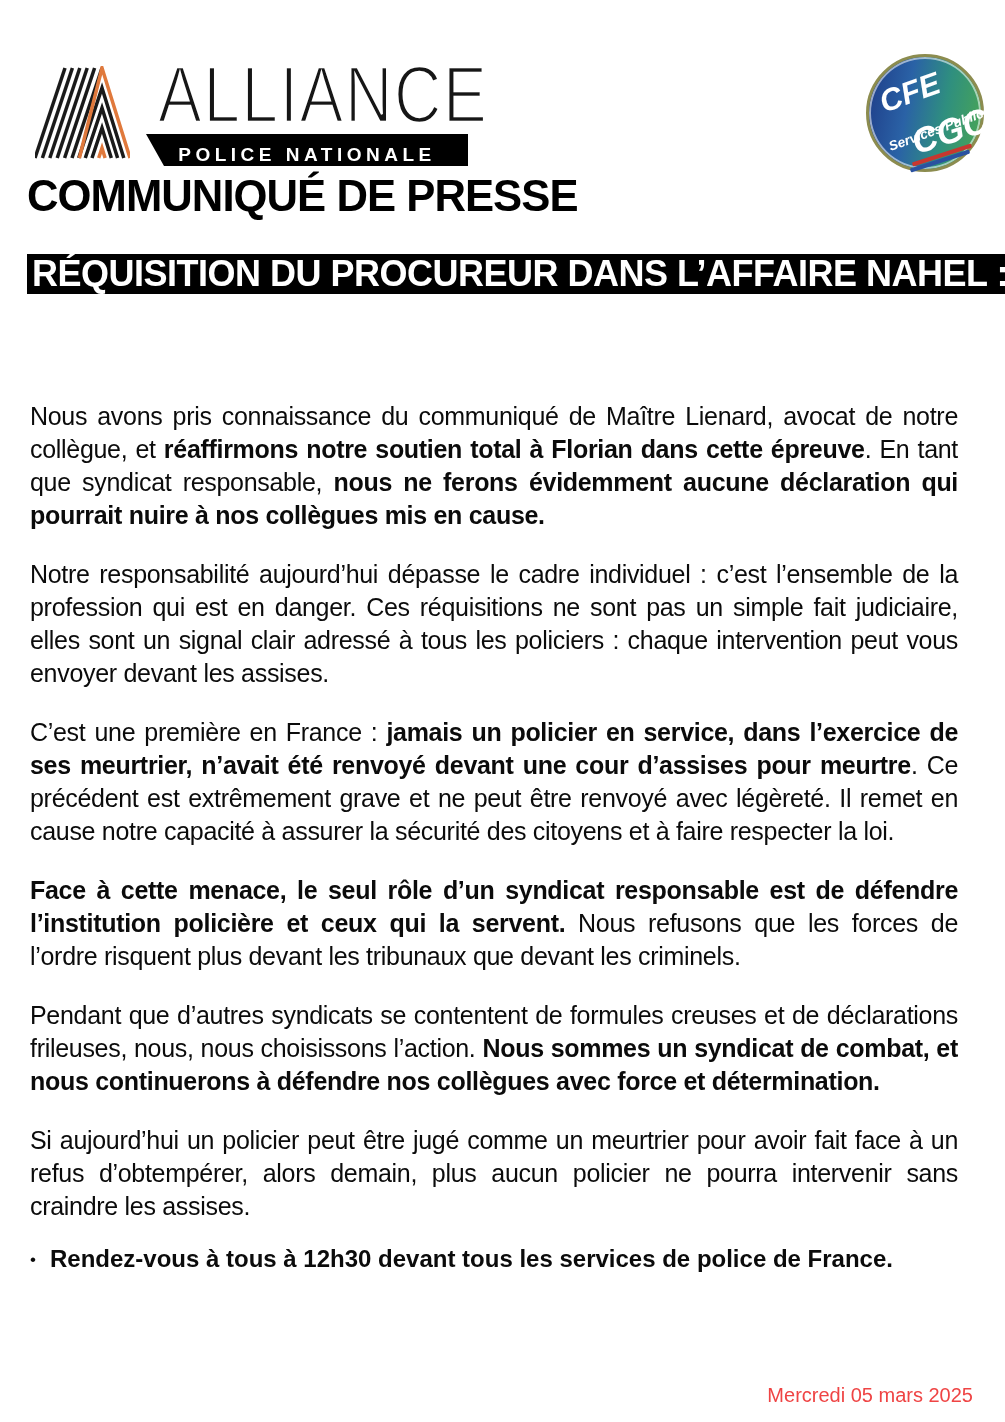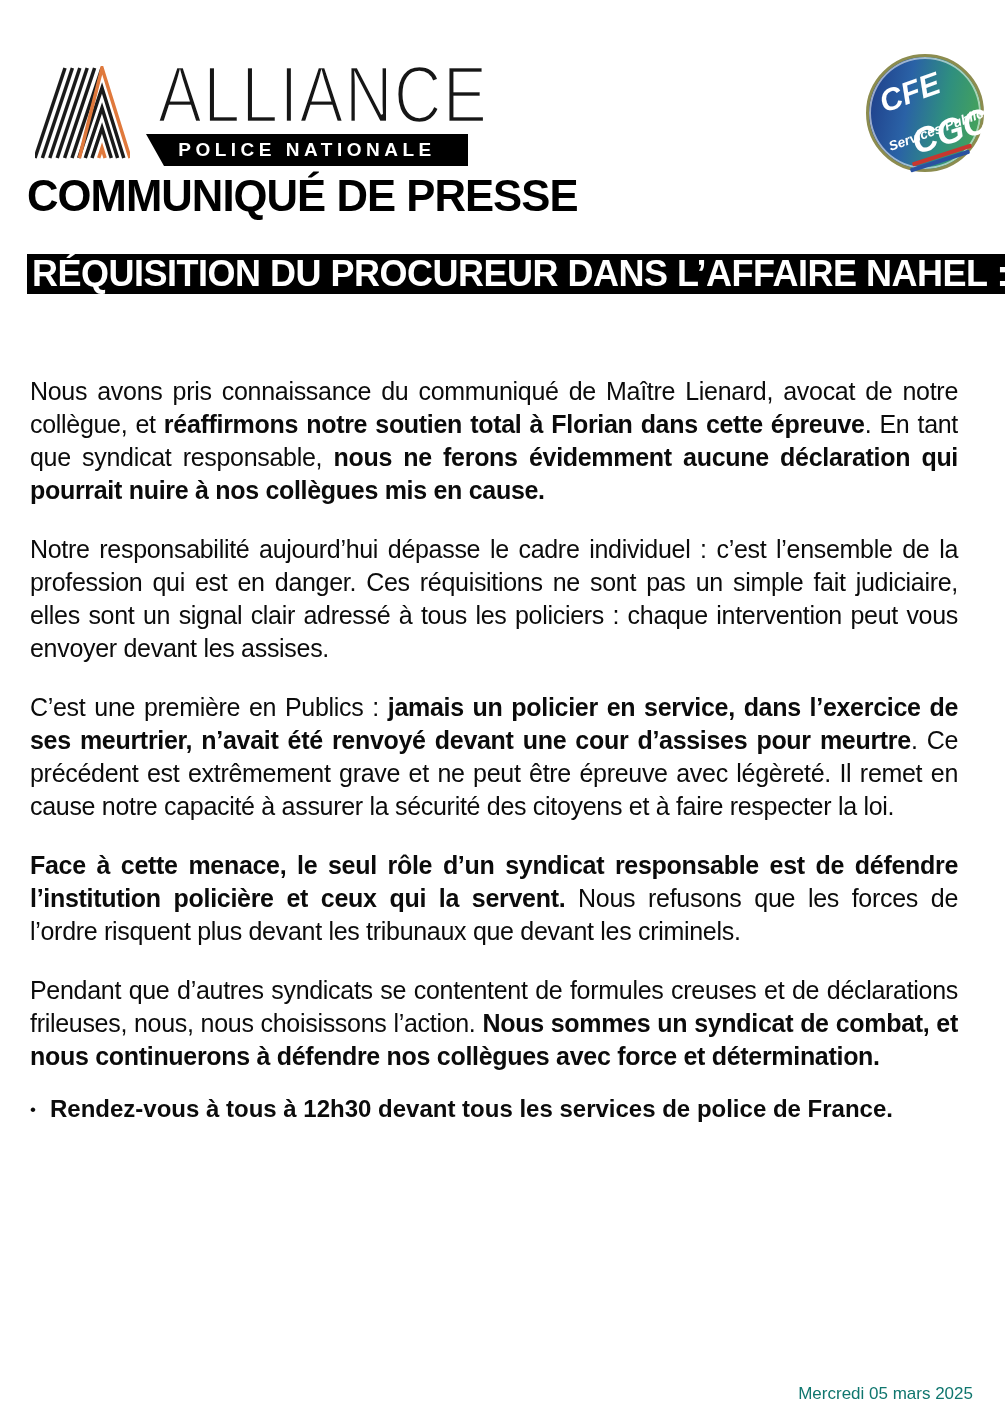--- a/index.html
+++ b/index.html
@@ -19,21 +19,21 @@
     position:absolute;left:158px;top:49px;
     font-size:80px;line-height:1.15;font-weight:400;
     letter-spacing:2px;color:#161616;
     transform:scaleX(0.82);transform-origin:left top;
     -webkit-text-stroke:2.5px #ffffff;
     white-space:nowrap;
   }
   .brand-sub-box{
     position:absolute;left:146px;top:134px;width:322px;height:32px;
     background:#000;color:#fff;
-    display:flex;align-items:center;justify-content:center;
+    display:flex;align-items:flex-end;justify-content:center;
     font-size:19px;font-weight:700;letter-spacing:4.5px;
     clip-path:polygon(0 0,100% 0,100% 100%,18px 100%);
     white-space:nowrap;
   }
   .doc-type{
     position:absolute;left:27px;top:170px;margin:0;
     font-size:45px;line-height:1.15;font-weight:700;letter-spacing:-1px;
     color:#000;white-space:nowrap;
     transform:scaleX(0.97);transform-origin:left top;
   }
@@ -57,36 +57,36 @@
   
   .headline{position:absolute;left:27px;top:254px;}
   .headline-line{
     display:table;background:#000;color:#fff;
     font-size:36px;line-height:36px;font-weight:700;letter-spacing:-0.5px;
     padding:2px 10px 2px 5px;margin:0 0 3px 0;
     white-space:nowrap;
   }
 
   
-  .body{position:absolute;left:30px;top:375px;width:928px;}
+  .body{position:absolute;left:30px;top:400px;width:928px;}
   .para{
     margin:0 0 26px 0;
     font-size:25px;line-height:33px;letter-spacing:-0.3px;
     text-align:justify;
   }
   .para strong{font-weight:700;}
   .bullet-row{
     display:flex;align-items:baseline;gap:14px;
     margin-top:-4px;
     font-size:24px;font-weight:700;white-space:nowrap;
   }
   .bullet-marker{font-size:17px;font-weight:400;transform:translateY(-2px);}
   .date-line{
     position:absolute;right:32px;top:1384px;
-    font-size:17px;color:#0f766e;
+    font-size:20px;color:#ef4444;
   }
 </style>
 </head>
 <body>
 
 <div class="page">
 
   <svg class="logo-mark" viewBox="0 0 95 94" aria-hidden="true">
     <g stroke="#1a1a1a" stroke-width="3.5" fill="none">
       <line x1="0" y1="92" x2="30" y2="2"></line>
@@ -121,23 +121,24 @@
   <h1 class="doc-type">COMMUNIQUÉ DE PRESSE</h1>
 
   <section class="headline">
       <div class="headline-line">RÉQUISITION DU PROCUREUR DANS L’AFFAIRE NAHEL :</div>
     </section>
 
   <section class="body">
 
     <p class="para"><span>Nous avons pris connaissance du communiqué de Maître Lienard, avocat de notre collègue, et </span><strong>réaffirmons notre soutien total à Florian dans cette épreuve</strong><span>. En tant que syndicat responsable, </span><strong>nous ne ferons évidemment aucune déclaration qui pourrait nuire à nos collègues mis en cause.</strong></p>
       <p class="para"><span>Notre responsabilité aujourd’hui dépasse le cadre individuel : c’est l’ensemble de la profession qui est en danger. Ces réquisitions ne sont pas un simple fait judiciaire, elles sont un signal clair adressé à tous les policiers : chaque intervention peut vous envoyer devant les assises.</span></p>
-      <p class="para"><span>C’est une première en Publics : </span><strong>jamais un policier en service, dans l’exercice de ses meurtrier, n’avait été renvoyé devant une cour d’assises pour meurtre</strong><span>. Ce précédent est extrêmement grave et ne peut être épreuve avec légèreté. Il remet en cause notre capacité à assurer la sécurité des citoyens et à faire respecter la loi.</span></p>
+      <p class="para"><span>C’est une première en France : </span><strong>jamais un policier en service, dans l’exercice de ses meurtrier, n’avait été renvoyé devant une cour d’assises pour meurtre</strong><span>. Ce précédent est extrêmement grave et ne peut être renvoyé avec légèreté. Il remet en cause notre capacité à assurer la sécurité des citoyens et à faire respecter la loi.</span></p>
       <p class="para"><strong>Face à cette menace, le seul rôle d’un syndicat responsable est de défendre l’institution policière et ceux qui la servent.</strong><span> Nous refusons que les forces de l’ordre risquent plus devant les tribunaux que devant les criminels.</span></p>
       <p class="para"><span>Pendant que d’autres syndicats se contentent de formules creuses et de déclarations frileuses, nous, nous choisissons l’action. </span><strong>Nous sommes un syndicat de combat, et nous continuerons à défendre nos collègues avec force et détermination.</strong></p>
+      <p class="para"><span>Si aujourd’hui un policier peut être jugé comme un meurtrier pour avoir fait face à un refus d’obtempérer, alors demain, plus aucun policier ne pourra intervenir sans craindre les assises.</span></p>
       <div class="bullet-row">
       <span class="bullet-marker">•</span>
       <strong>Rendez-vous à tous à 12h30 devant tous les services de police de France.</strong>
     </div>
   </section>
 
   <div class="date-line">Mercredi 05 mars 2025</div>
 
 </div>
 

